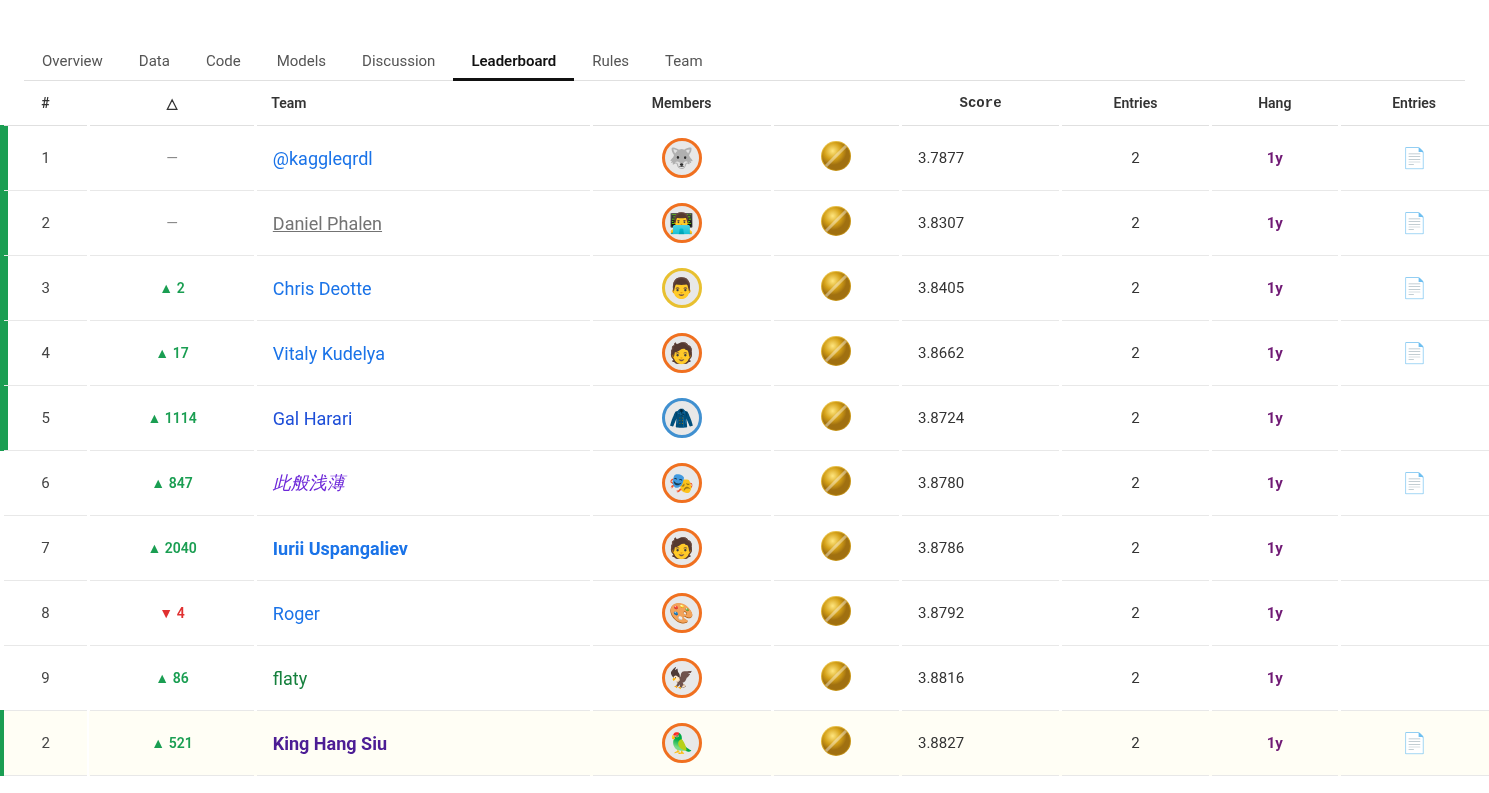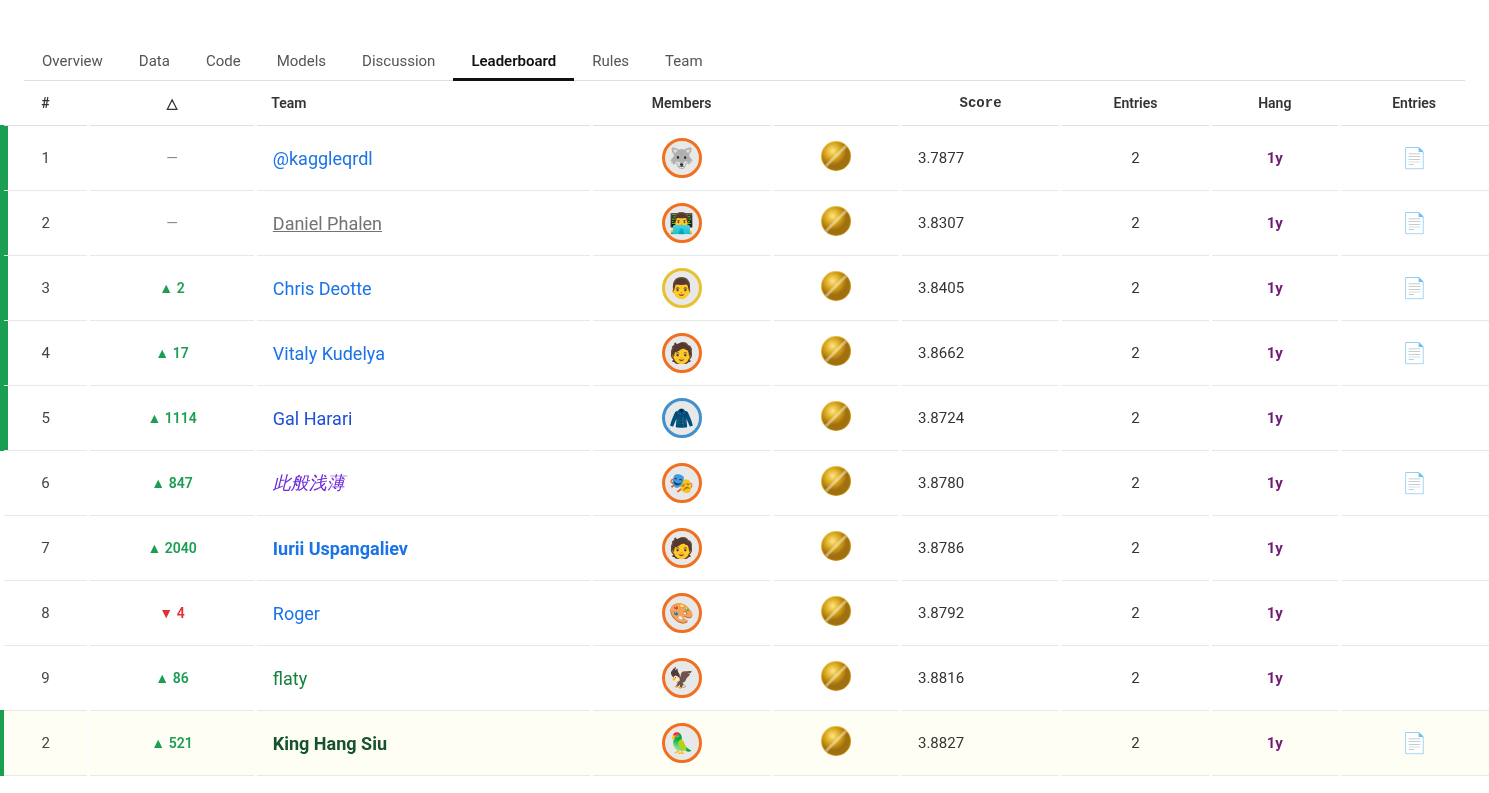--- a/index.html
+++ b/index.html
@@ -267,21 +267,21 @@
                   </defs>
                 </svg></div></td>
             <td class="score-cell right">3.8816</td>
             <td class="entries-cell center">2</td>
             <td class="last-cell center">1y</td>
             <td class="solution-cell center"></td>
           </tr>
           <tr class="self-row">
             <td class="rank-cell center" style="position: relative; border-left: 4px solid rgb(26, 158, 82);">2</td>
             <td class="delta-cell center"><span class="delta-up">▲ 521</span></td>
-            <td class="team-cell" style="cursor: pointer; color: #14532d; font-weight: 700;">King Hang Siu</td>
+            <td class="team-cell" style="cursor: pointer; color: #4c1d95; font-weight: 700;">King Hang Siu</td>
             <td class="center"><div style="display: inline-flex; align-items: center; justify-content: center; width: 40px; height: 40px; border-radius: 50%; border: 3px solid rgb(240, 112, 32); font-size: 20px; background: rgb(232, 232, 232);">🦜</div></td>
             <td class="center"><div style="width: 30px; height: 30px; border-radius: 50%; background: radial-gradient(circle at 38% 32%, rgb(255, 230, 128), rgb(212, 160, 23) 60%, rgb(160, 112, 16)); display: inline-block; position: relative;"><svg width="30" height="30" viewBox="0 0 30 30" style="position:absolute;top:0;left:0;border-radius:50%;overflow:hidden;">
                   <circle cx="15" cy="15" r="14" fill="url(#g9)"></circle>
                   <line x1="5" y1="25" x2="25" y2="5" stroke="rgba(255,255,255,0.4)" stroke-width="3"></line>
                   <defs>
                     <radialGradient id="g9" cx="38%" cy="32%">
                       <stop offset="0%" stop-color="#ffe680"></stop>
                       <stop offset="60%" stop-color="#d4a017"></stop>
                       <stop offset="100%" stop-color="#a07010"></stop>
                     </radialGradient>

